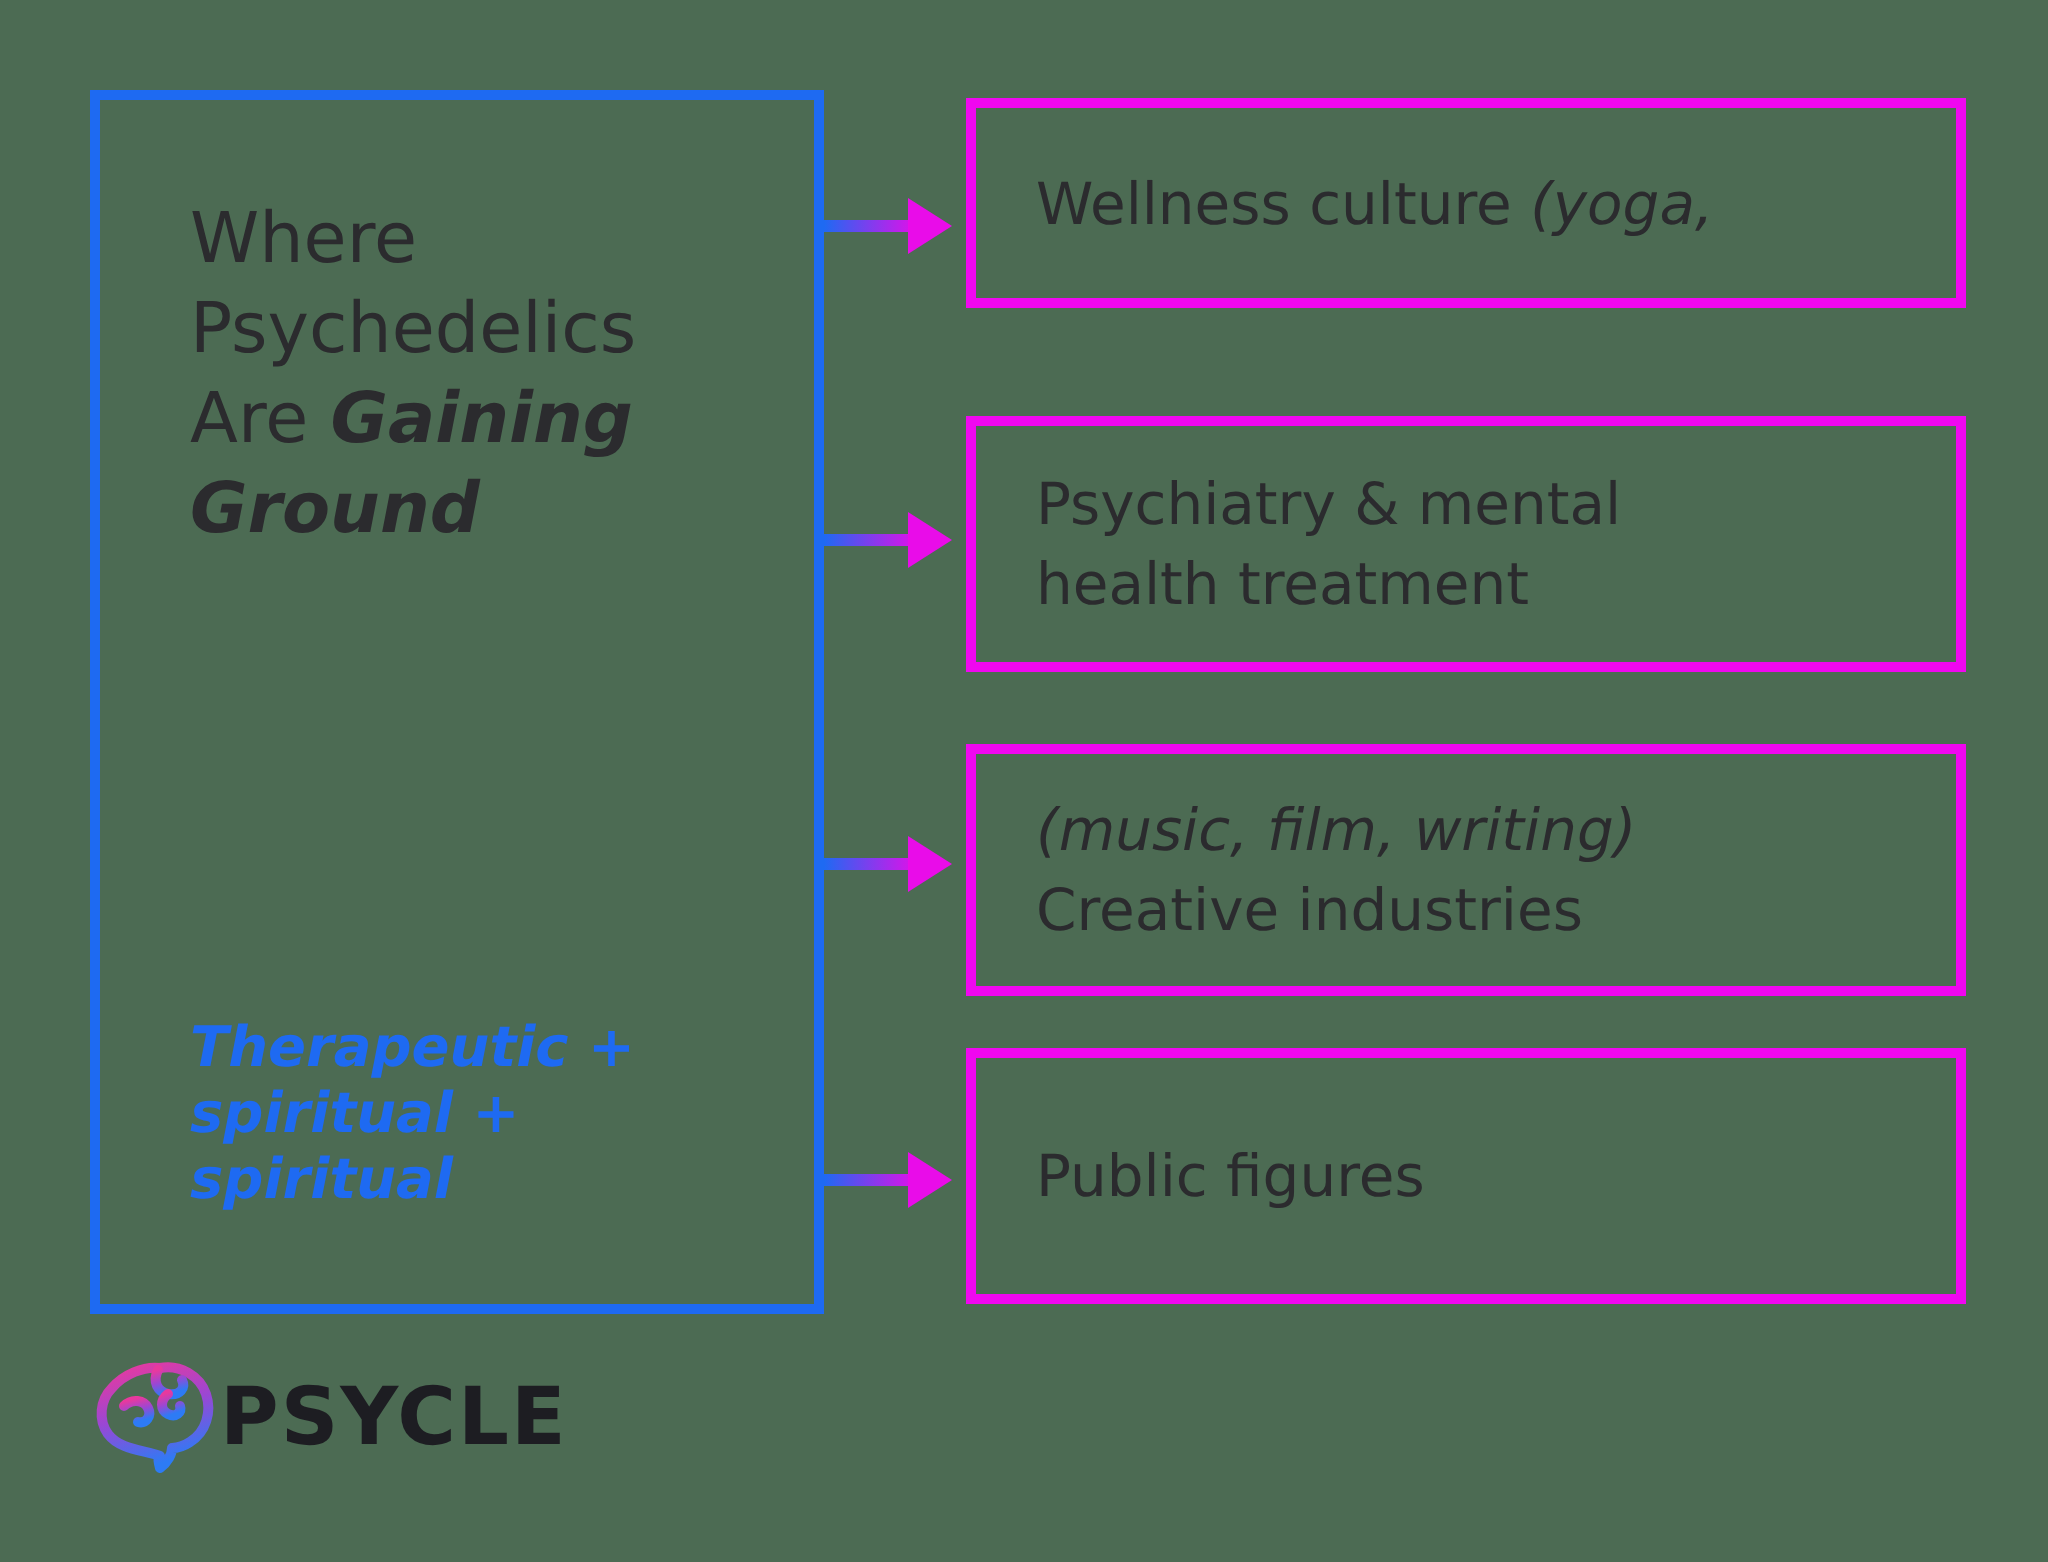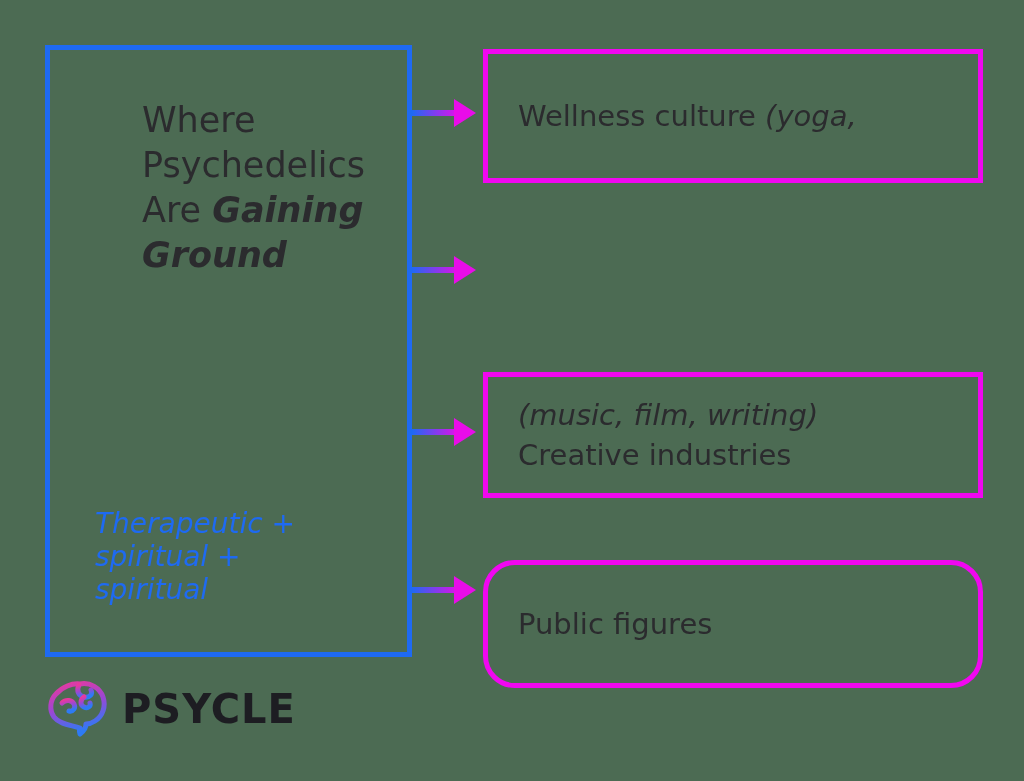--- a/index.html
+++ b/index.html
@@ -22,74 +22,72 @@
     box-sizing: border-box;
   }
   .main-title {
     position: absolute;
     left: 45px; top: 48px;
     width: 272px;
     font-size: 35px;
     line-height: 45px;
     color: #2b2b2e;
     font-weight: 500;
-    margin-left: 47px;
   }
   .main-title .emph {
     font-weight: 700;
     font-style: italic;
   }
   .main-note {
     position: absolute;
     left: 45px; bottom: 46px;
     width: 260px;
     font-size: 28px;
     line-height: 33px;
     font-style: italic;
-    font-weight: 400;
+    font-weight: 700;
     color: #1e6af2;
   }
 
   
   .branch-box {
     position: absolute;
     left: 483px;
     width: 500px;
     border: 5px solid #f007f0;
     box-sizing: border-box;
     display: flex;
     flex-direction: column;
     justify-content: center;
     padding-left: 30px;
     color: #2b2b2e;
     font-size: 29px;
     line-height: 40px;
     font-weight: 500;
   }
   .branch-box .it { font-style: italic; }
-  #branch-1 { top: 49px;  height: 134px; }
+  #branch-1 { top: 49px;  height: 105px; }
   #branch-2 { top: 208px; height: 128px; }
   #branch-3 { top: 372px; height: 126px; }
-  #branch-4 { top: 560px; height: 128px; border-radius: 32px; }
+  #branch-4 { top: 524px; height: 128px; }
 
   
   .arrows-layer {
     position: absolute;
     left: 0; top: 0;
     width: 1024px; height: 781px;
     pointer-events: none;
   }
 
   
   .logo {
     position: absolute;
     left: 46px; top: 674px;
     display: flex;
     align-items: center;
-    gap: 12px;
   }
   .logo-text {
     font-size: 40px;
     font-weight: 700;
     letter-spacing: 1px;
     color: #1d1d22;
     line-height: 66px;
   }
 </style>
 </head>
@@ -132,20 +130,24 @@
       <polygon points="454,576 454,604 476,590" fill="#e90ce9"></polygon>
     </g>
   </svg>
 
   <div class="branch-box" id="branch-1">
     <div class="line">
       <span>Wellness culture </span><span class="it">(yoga,</span>
     </div>
   </div>
 
+  <div class="branch-box" id="branch-2">
+    <div class="line">Psychiatry &amp; mental</div>
+    <div class="line">health treatment</div>
+  </div>
 
   <div class="branch-box" id="branch-3">
     <div class="line it">(music, film, writing)</div>
     <div class="line">Creative industries</div>
   </div>
 
   <div class="branch-box" id="branch-4">
     <div class="line">Public figures</div>
   </div>
 

